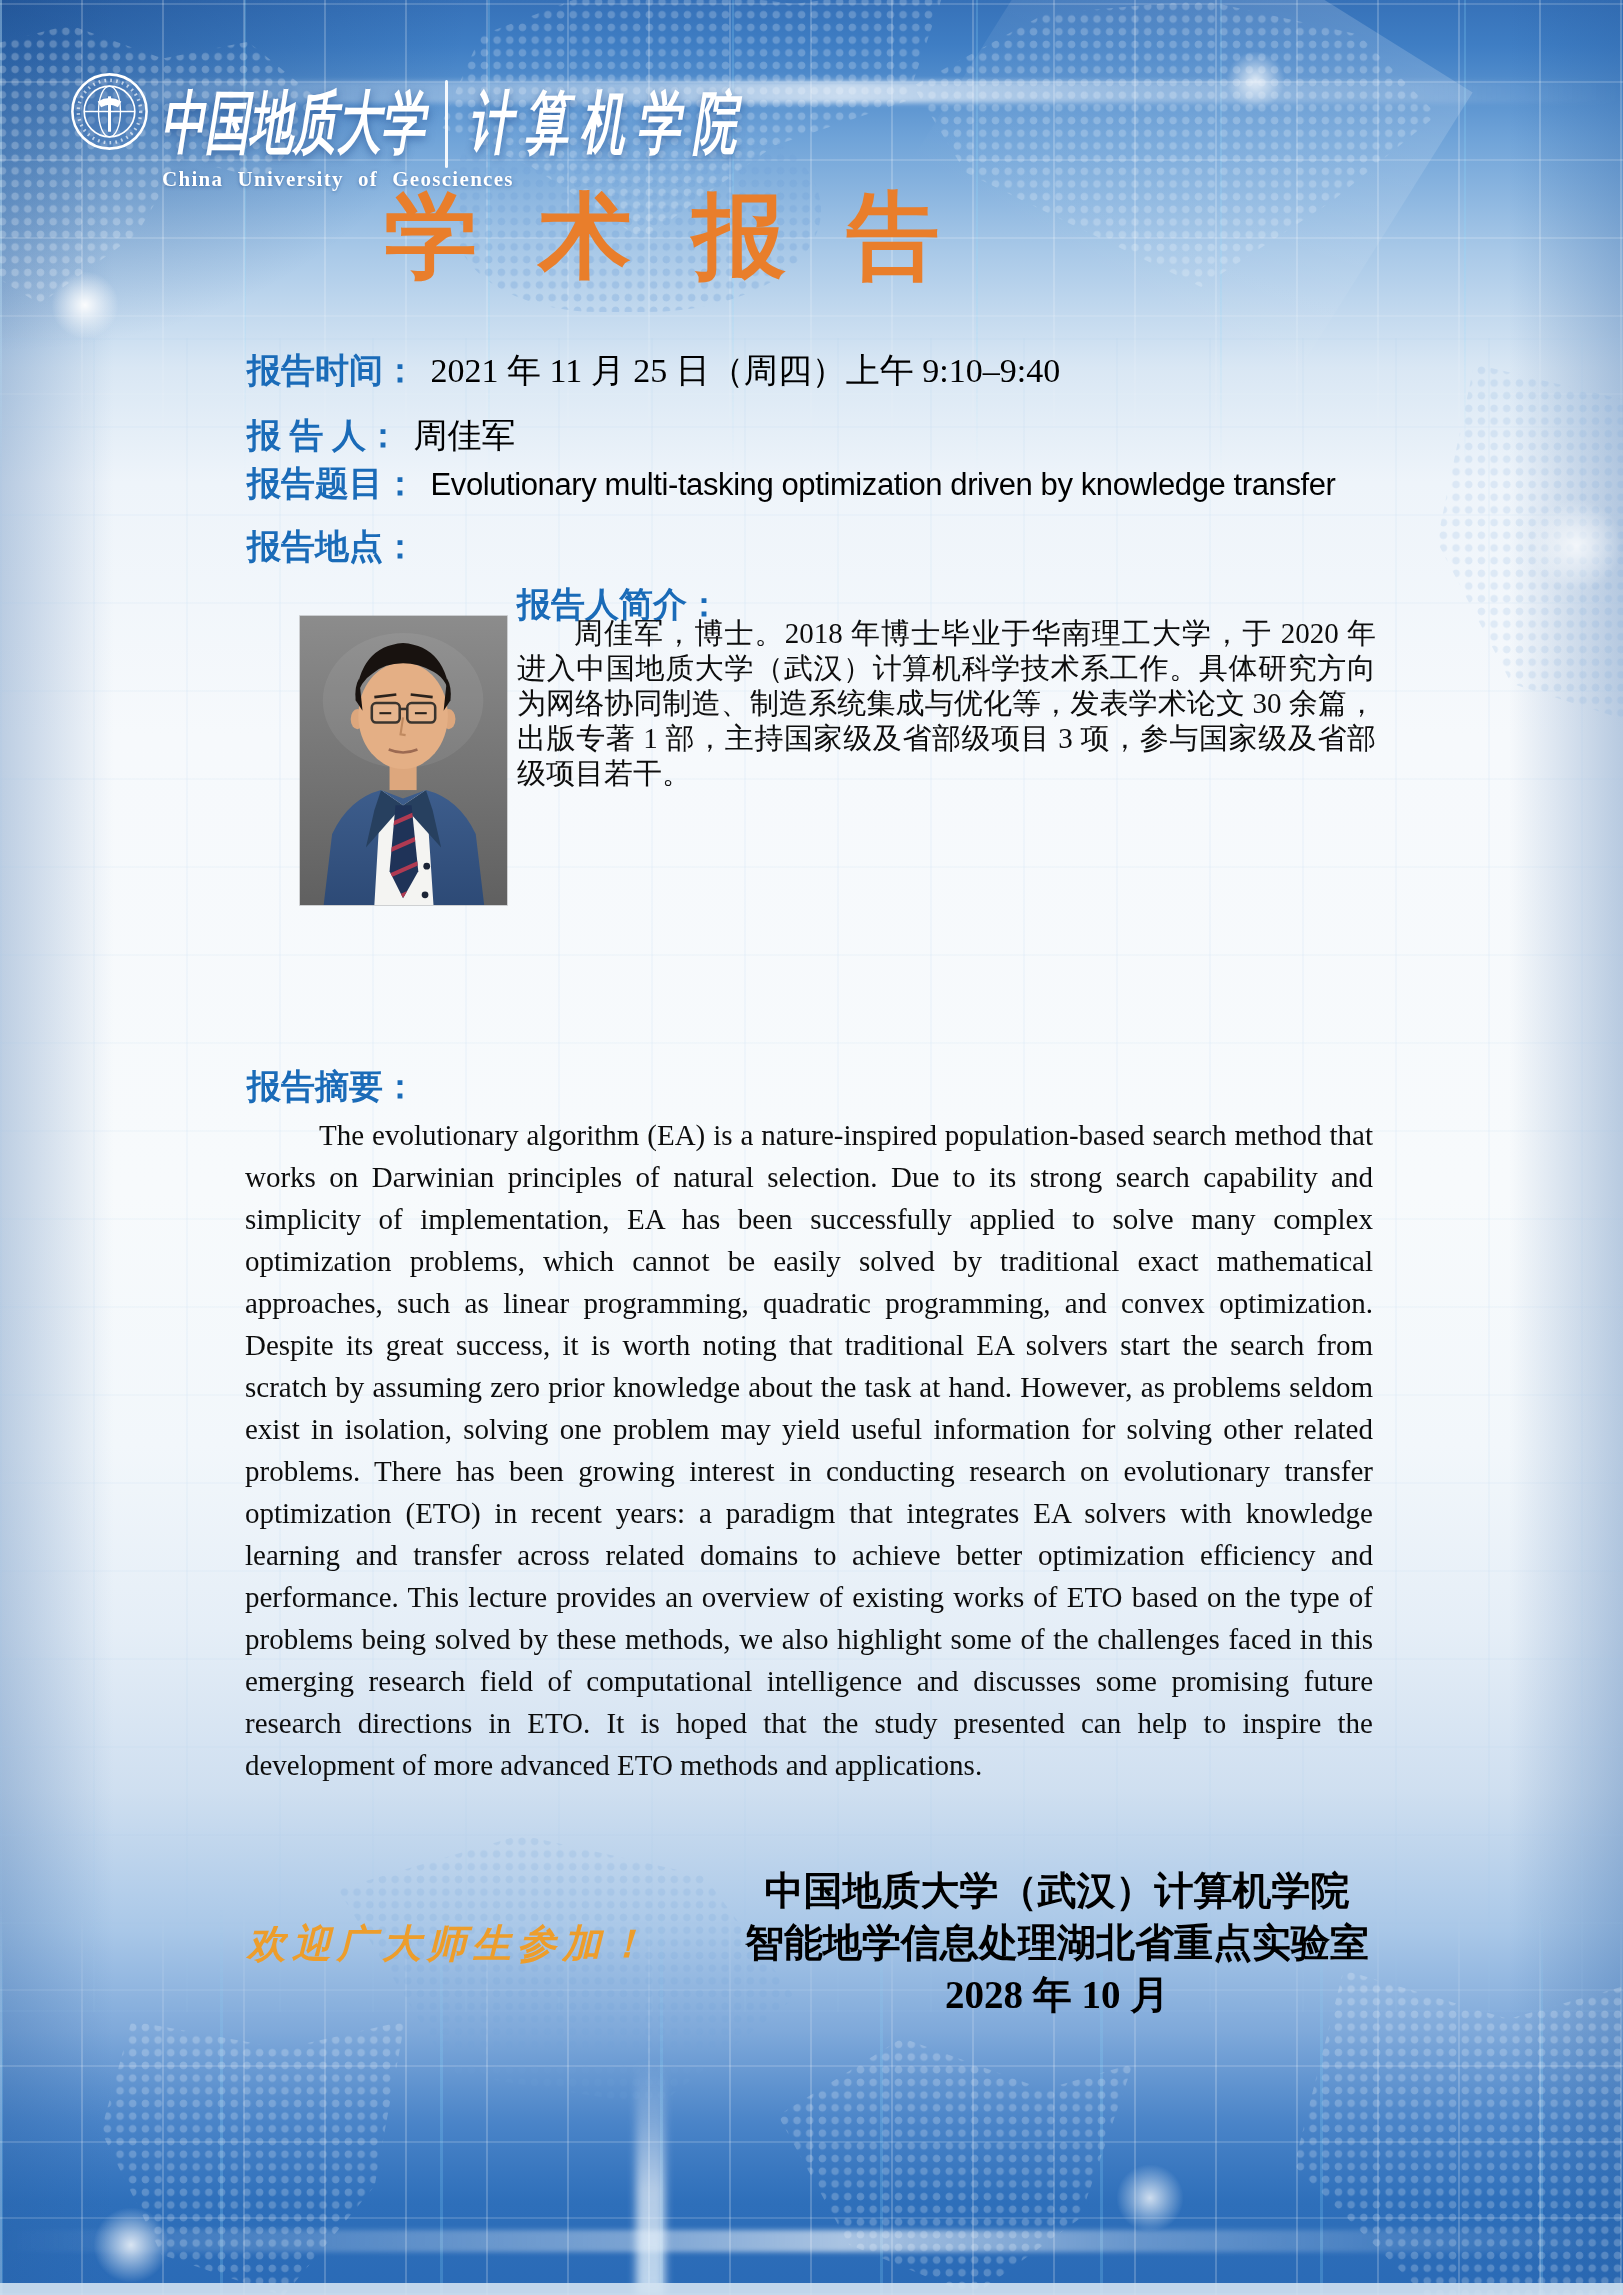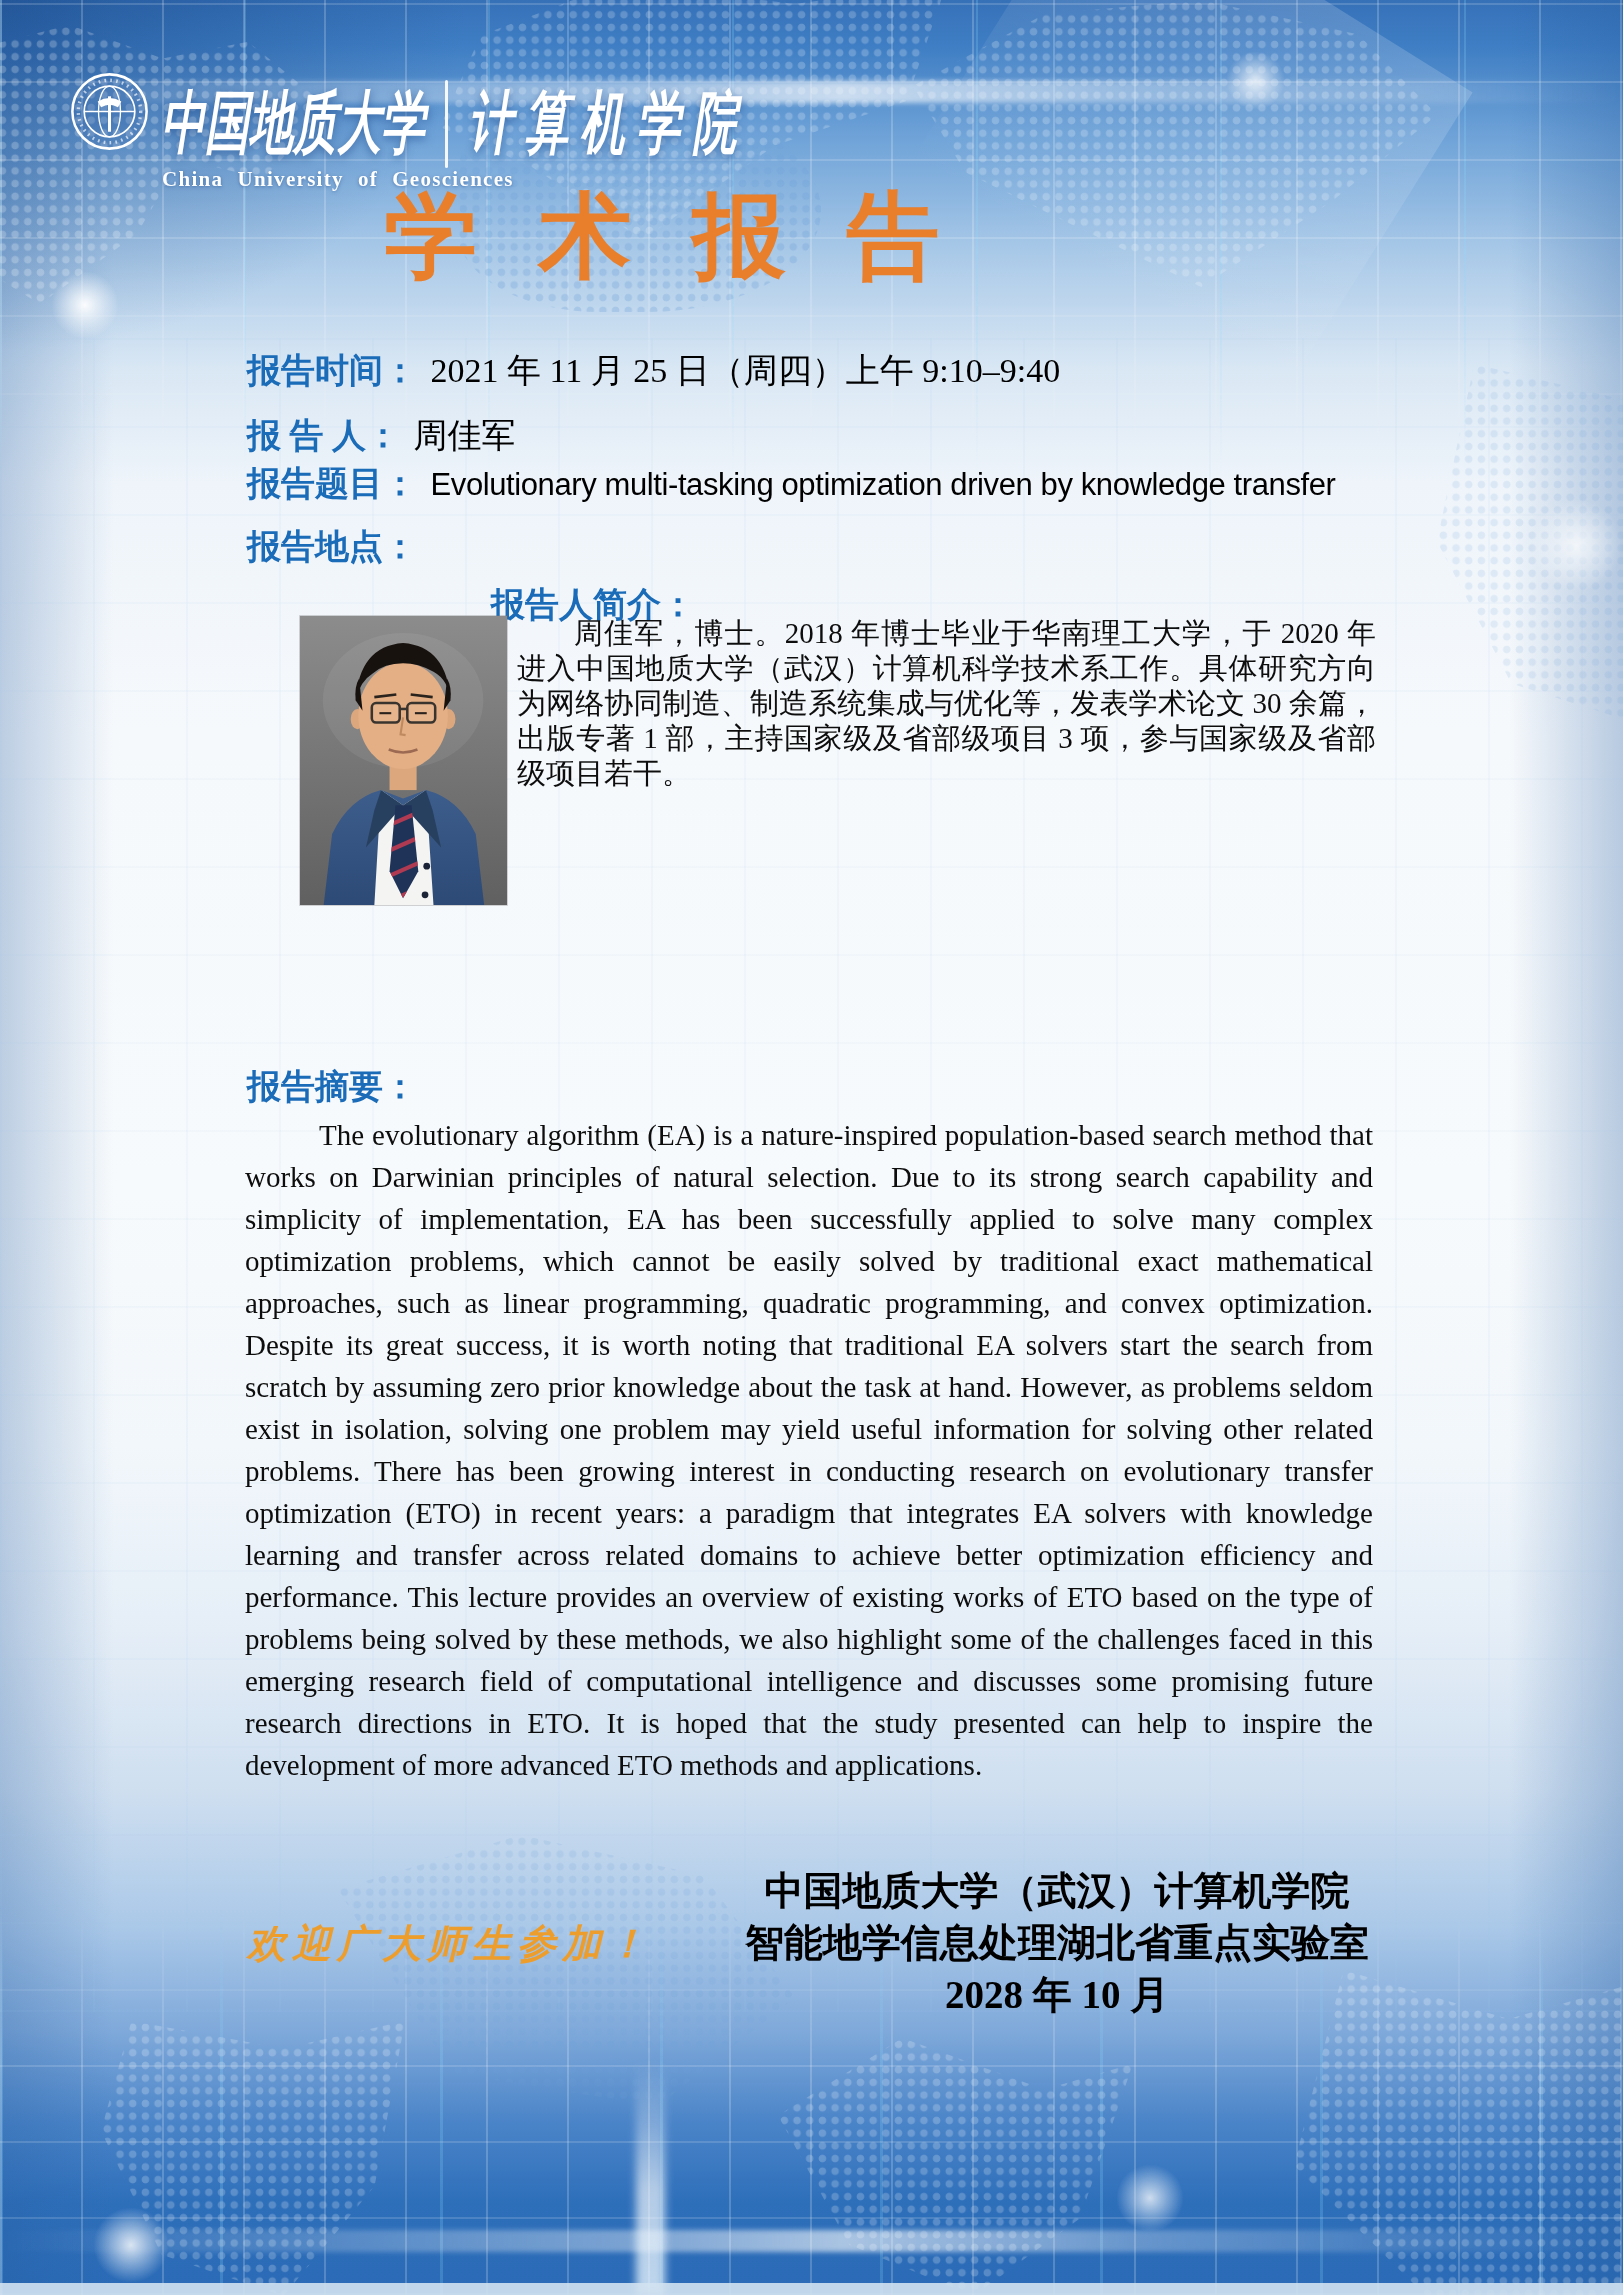--- a/index.html
+++ b/index.html
@@ -140,21 +140,21 @@
   <div class="row" style="top:413px;">
     <span class="lbl" style="color:#1A6BB8;">报 告 人：</span><span class="val">周佳军</span>
   </div>
   <div class="row" style="top:461px;">
     <span class="lbl" style="color:#1A6BB8;">报告题目：</span><span class="val val-en">Evolutionary multi-tasking optimization driven by knowledge transfer</span>
   </div>
   <div class="row" style="top:524px;">
     <span class="lbl" style="color:#1A6BB8;">报告地点：</span><span class="val"></span>
   </div>
 
-  <div class="bio-heading" style="left:491px;top:582px;color:#1A6BB8;">报告人简介：</div>
+  <div class="bio-heading" style="left:517px;top:582px;color:#1A6BB8;">报告人简介：</div>
 
   <svg class="photo" viewBox="0 0 245 342" preserveAspectRatio="none">
     <defs>
       <linearGradient id="pbg" x1="0" y1="0" x2="0" y2="1">
         <stop offset="0" stop-color="#8c8c8c"></stop>
           <stop offset="1" stop-color="#606060"></stop>
       </linearGradient>
       <linearGradient id="suit" x1="0" y1="0" x2="0" y2="1">
         <stop offset="0" stop-color="#3d5d8c"></stop>
           <stop offset="1" stop-color="#2d4a76"></stop>

